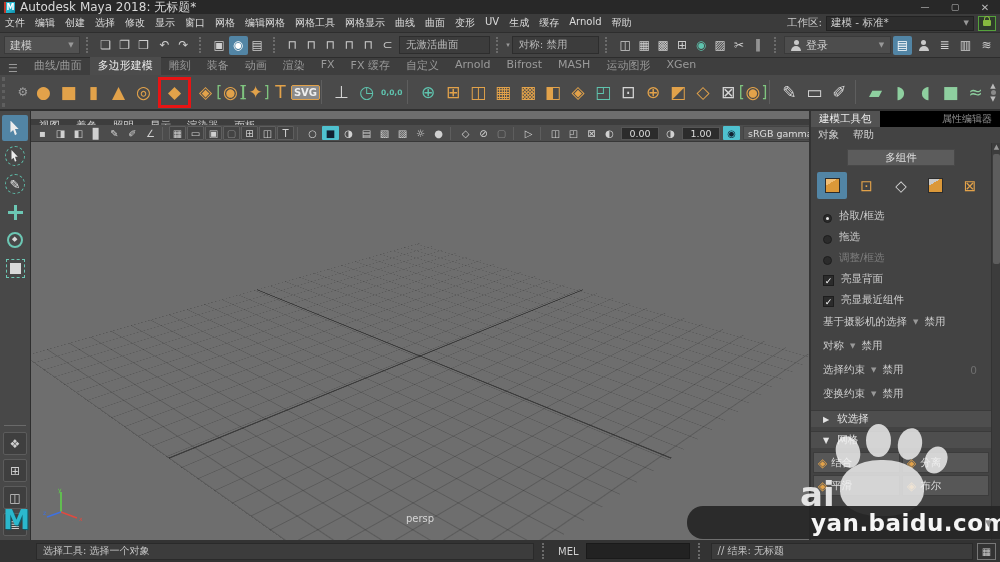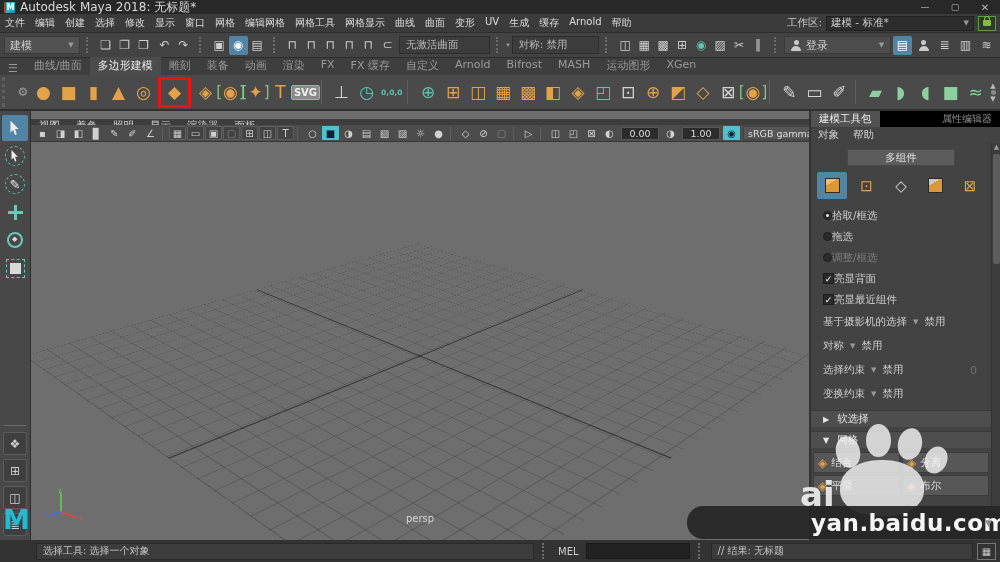--- a/index.html
+++ b/index.html
@@ -121,21 +121,21 @@
   #tk-menu span{padding:0 7px;font-size:10.5px;color:#d0d0d0;}
   #tk-body{flex:1;position:relative;padding-right:9px;}
   #multi-comp{margin:6px auto 4px;width:108px;height:17px;background:#5c5c5c;border:1px solid #484848;display:flex;align-items:center;justify-content:center;font-size:10.5px;color:#e0e0e0;}
   #cmodes{display:flex;justify-content:space-between;padding:2px 6px 6px;}
   .cmode{width:30px;height:27px;display:flex;align-items:center;justify-content:center;border-radius:2px;}
   .cmode.hl{background:#5285a5;}
   .cube{width:15px;height:15px;border:1px solid #2c2c2c;background:linear-gradient(150deg,#f0bd74 32%,#db9839 32%);}
   .cube.face{background:linear-gradient(150deg,#c9c9c9 32%,#db9839 32%);}
   .cg{font-size:15px;color:#e2a24a;}
   .cg.e{color:#d5d5d5;}
-  .opt{display:flex;align-items:center;padding:3.5px 0 3.5px 12px;font-size:10.5px;color:#cdcdcd;}
+  .opt{display:flex;align-items:flex-end;gap:7px;padding:3.5px 0 3.5px 12px;font-size:10.5px;color:#cdcdcd;}
   .opt.d{color:#7d7d7d;}
   .radio{width:9px;height:9px;border-radius:50%;background:#2b2b2b;border:1px solid #1d1d1d;position:relative;flex:0 0 auto;}
   .radio.on:before{content:"";position:absolute;inset:2px;border-radius:50%;background:#e8e8e8;}
   .chk{width:11px;height:11px;background:#2b2b2b;border:1px solid #1d1d1d;color:#fff;font-size:9px;line-height:10px;text-align:center;flex:0 0 auto;}
   .tkrow{display:flex;align-items:center;gap:6px;padding:5px 0 5px 12px;font-size:10.5px;color:#cdcdcd;}
   .tkrow .extra{margin-left:auto;margin-right:14px;color:#6f6f6f;}
   .sect{height:17px;background:#4e4e4e;border-top:1px solid #3a3a3a;display:flex;align-items:center;gap:8px;padding-left:12px;font-size:10.5px;color:#e3e3e3;margin-top:4px;}
   .sect .arr{font-size:8px;color:#e3e3e3;}
   #mesh-grid{display:grid;grid-template-columns:1fr 1fr;gap:2px;padding:4px 2px;}
   .mbtn{height:21px;background:#575757;border:1px solid #3c3c3c;display:flex;align-items:center;gap:4px;padding:0 4px;font-size:10.5px;color:#dedede;}

